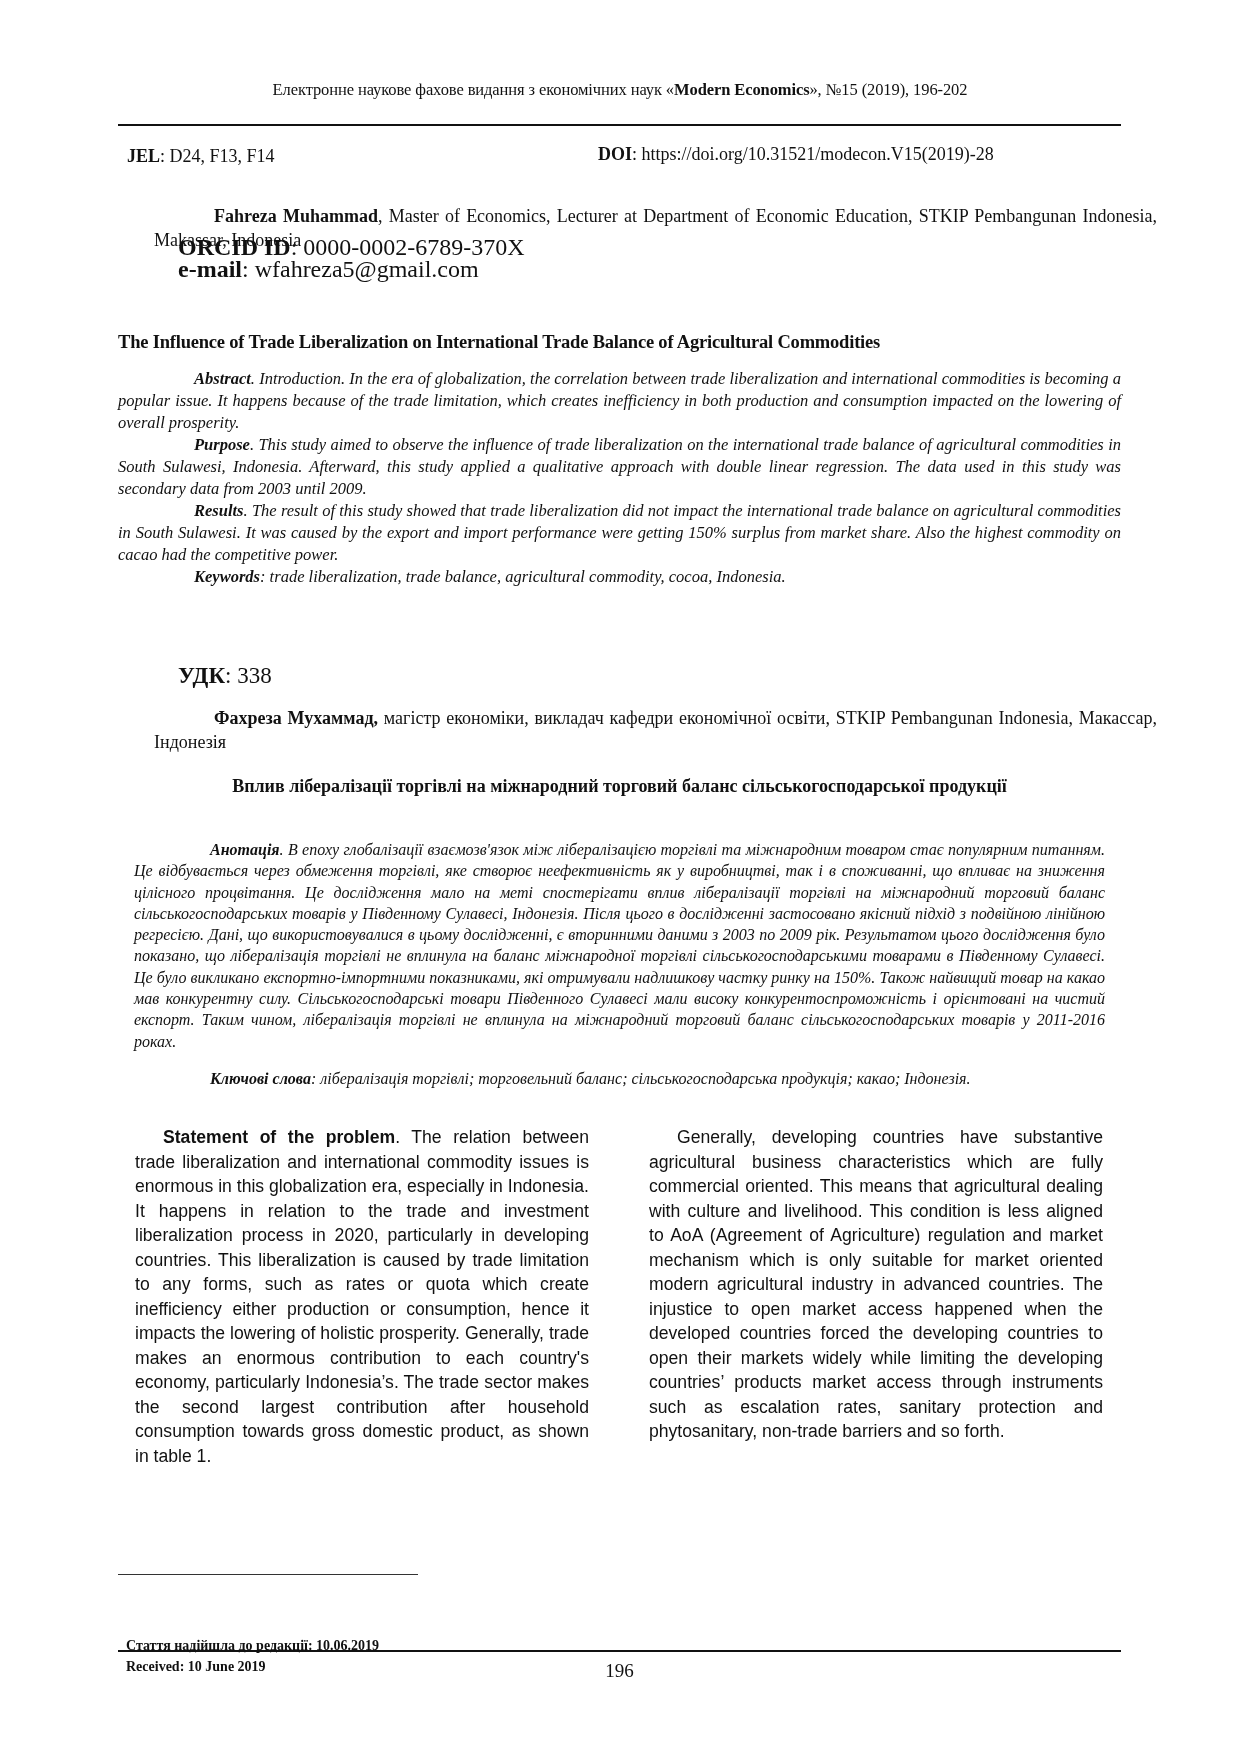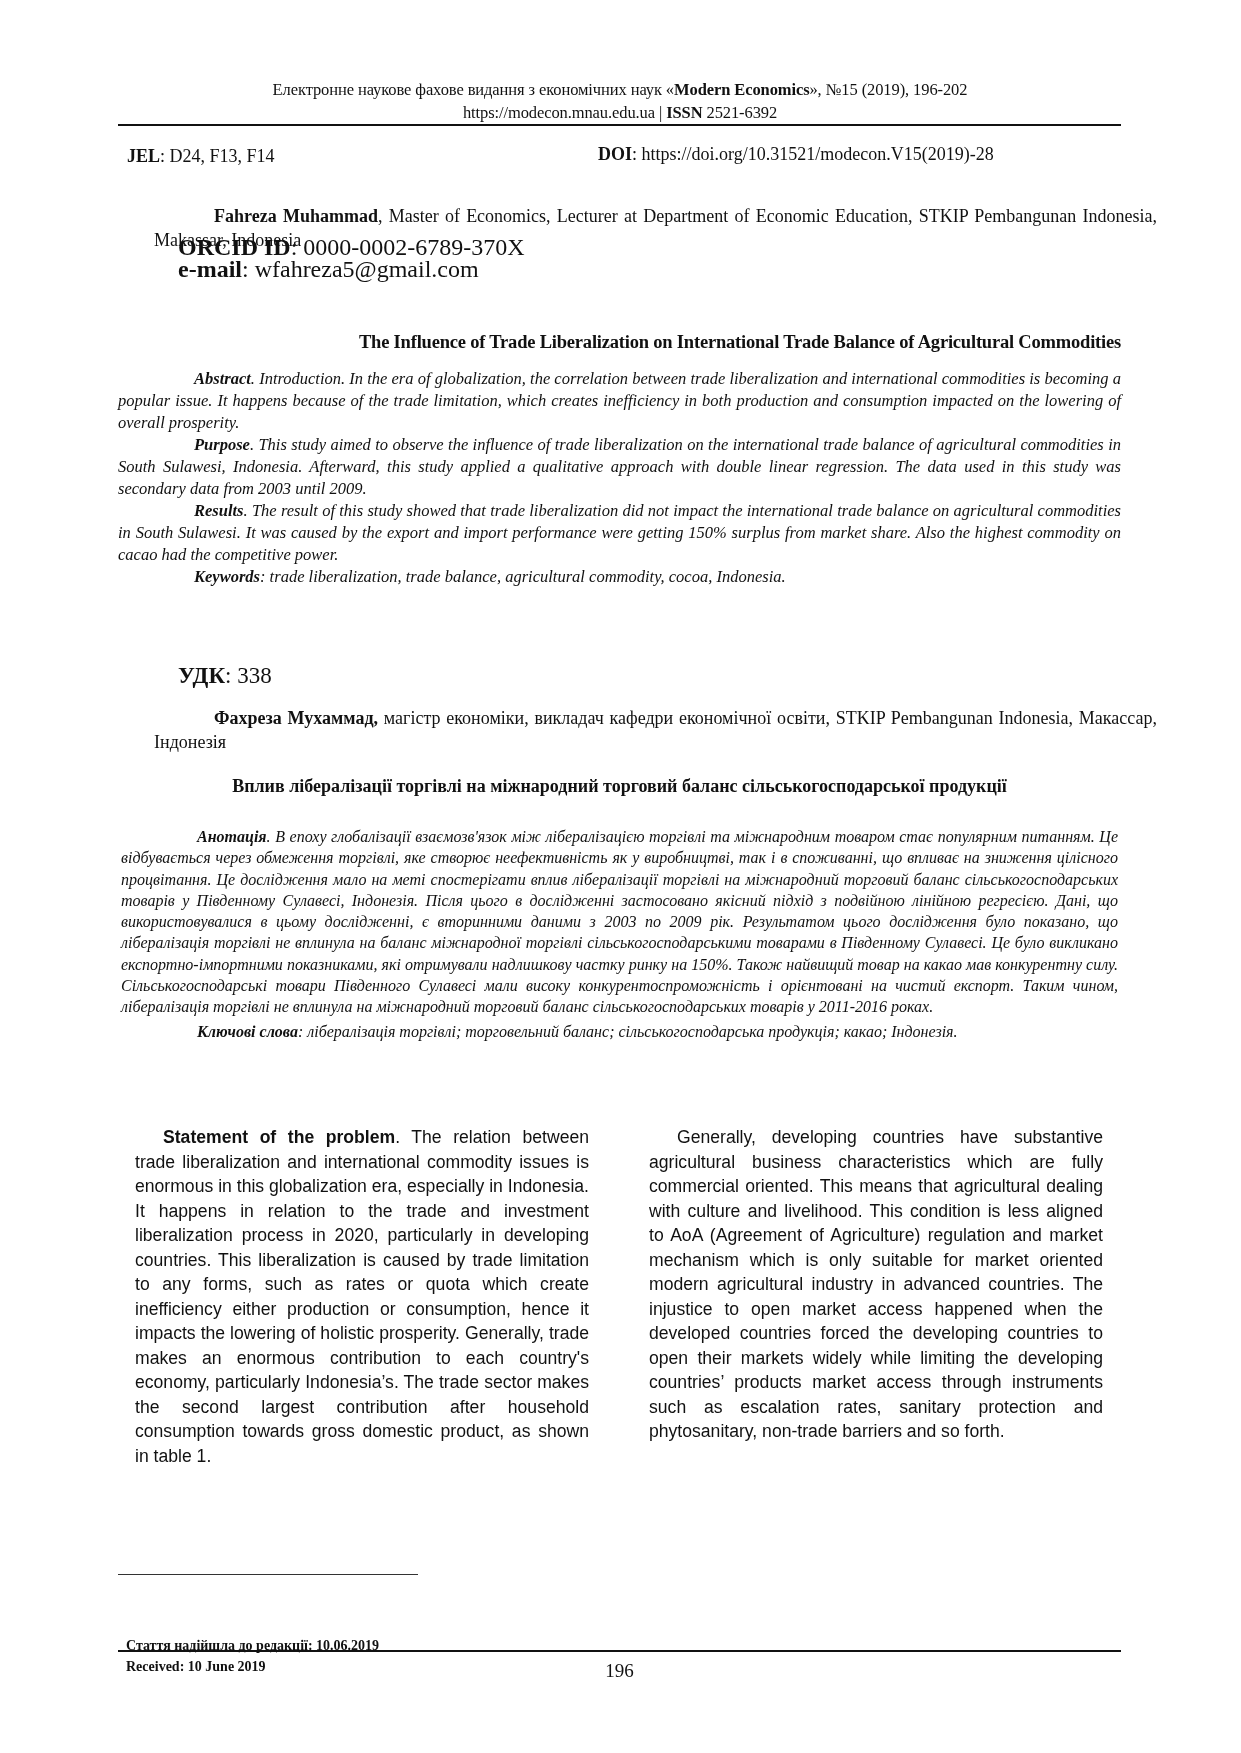--- a/index.html
+++ b/index.html
@@ -19,31 +19,31 @@
   .rule-thick { left: 118px; width: 1003px; height: 2px; background: #111; }
 
   .jel { left: 127px; top: 146px; font-size: 18px; }
   .doi { left: 598px; top: 144px; font-size: 18px; }
 
   .author-block { left: 118px; width: 1003px; top: 204px; font-size: 18px; line-height: 24px; text-align: justify; }
   .indent { text-indent: 60px; margin-left: 36px; }
 
   .meta-line { left: 178px; font-size: 24px; }
 
-  .title-en { left: 118px; width: 1003px; top: 332px; font-size: 18.5px; font-weight: bold; text-align: right; letter-spacing: -0.2px; }
+  .title-en { left: 118px; width: 1003px; top: 332px; font-size: 18.5px; font-weight: bold; text-align: left; letter-spacing: -0.2px; }
 
   .abstract { left: 118px; width: 1003px; font-size: 16.5px; line-height: 22px; text-align: justify; font-style: italic; }
   .abstract p { margin: 0; text-indent: 76px; }
 
   .udk { left: 178px; top: 663px; font-size: 23px; }
   .author-ua { left: 118px; width: 1003px; top: 706px; font-size: 18px; line-height: 24px; text-align: justify; }
   .title-ua { left: 118px; width: 1003px; top: 776px; font-size: 18px; font-weight: bold; text-align: center; }
 
   .annot { left: 118px; width: 1003px; top: 823px; font-size: 16px; line-height: 21.3px; text-align: justify; font-style: italic; }
-  .annot p { margin: 3px; text-indent: 76px; }
+  .annot p { margin: 16px; text-indent: 76px; }
 
   .col {
     top: 1108px; width: 488px;
     font-family: "Liberation Sans", "DejaVu Sans", sans-serif;
     font-size: 17.6px; line-height: 24.5px; text-align: justify;
   }
   .col p { margin: 17px; text-indent: 28px; }
   .col-left { left: 118px; }
   .col-right { left: 632px; }
 
@@ -51,23 +51,20 @@
   .footnote { left: 126px; top: 1587px; font-size: 14px; line-height: 21px; margin-top: 48px; }
 
   .page-number { left: 118px; width: 1003px; top: 1660px; font-size: 19px; text-align: center; }
 </style>
 </head>
 <body>
 
 <div class="abs running-head">
   <div>
     <span>Електронне наукове фахове видання з економічних наук «</span><span class="b">Modern Economics</span><span>», №15 (2019), 196-202</span>
-  </div>
-  <div>
-    <span>https://modecon.mnau.edu.ua | </span><span class="b">ISSN</span><span> 2521-6392</span>
   </div>
 </div>
 <div class="abs rule-thick" style="top:124px;"></div>
 
 <div class="abs jel">
   <span class="b">JEL</span><span>: D24, F13, F14</span>
 </div>
 <div class="abs doi">
   <span class="b">DOI</span><span>: https://doi.org/10.31521/modecon.V15(2019)-28</span>
 </div>

